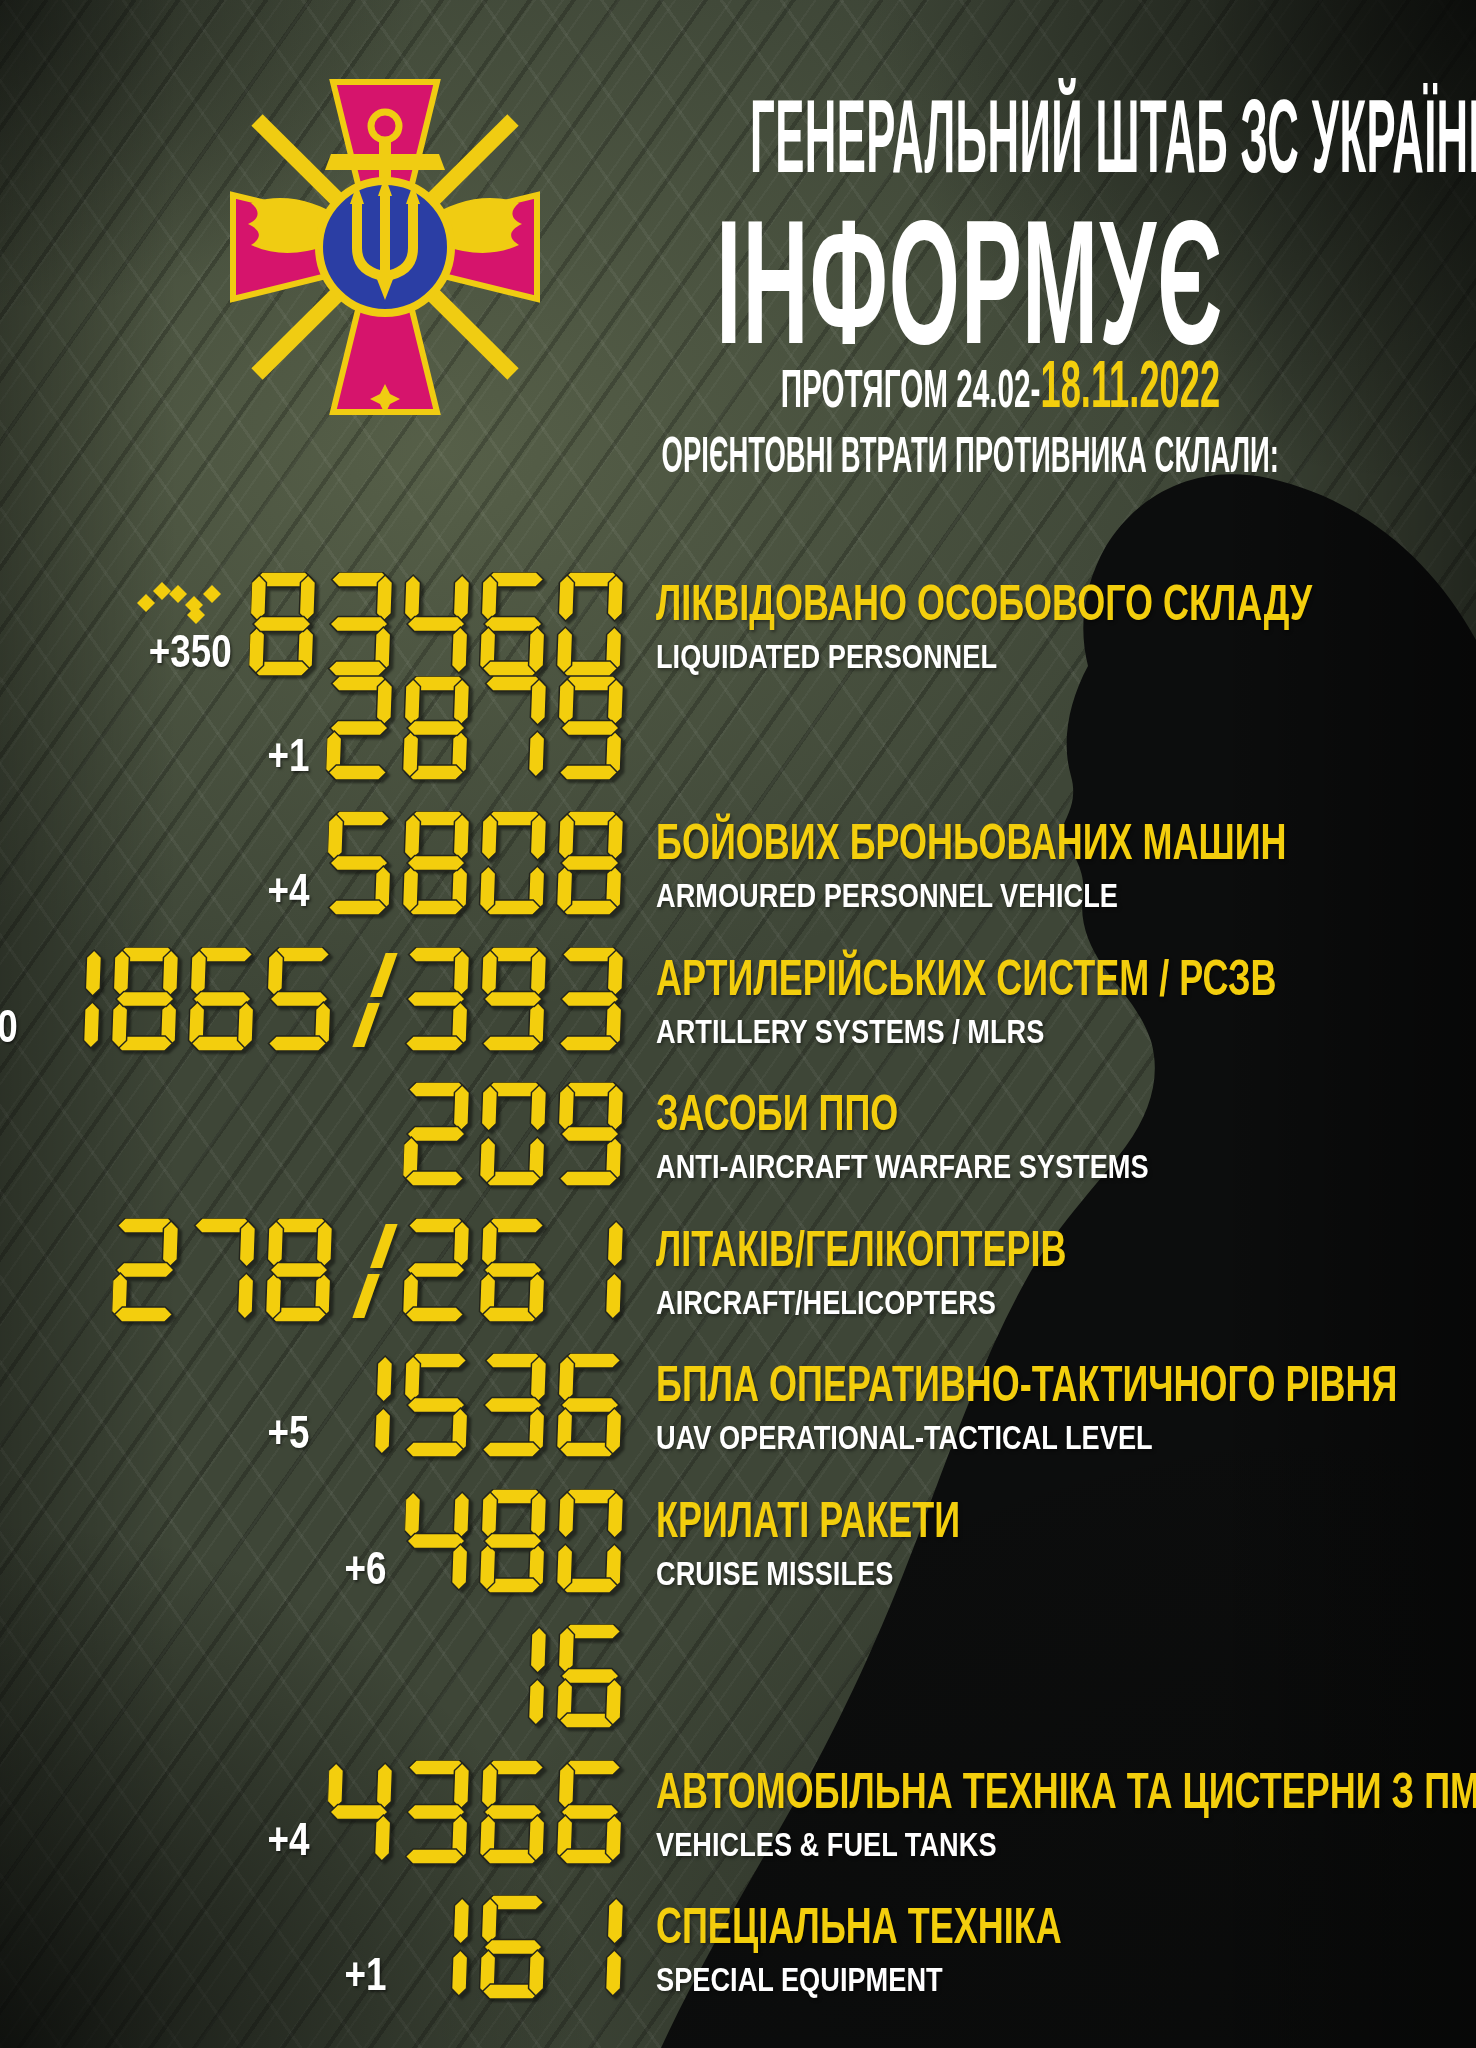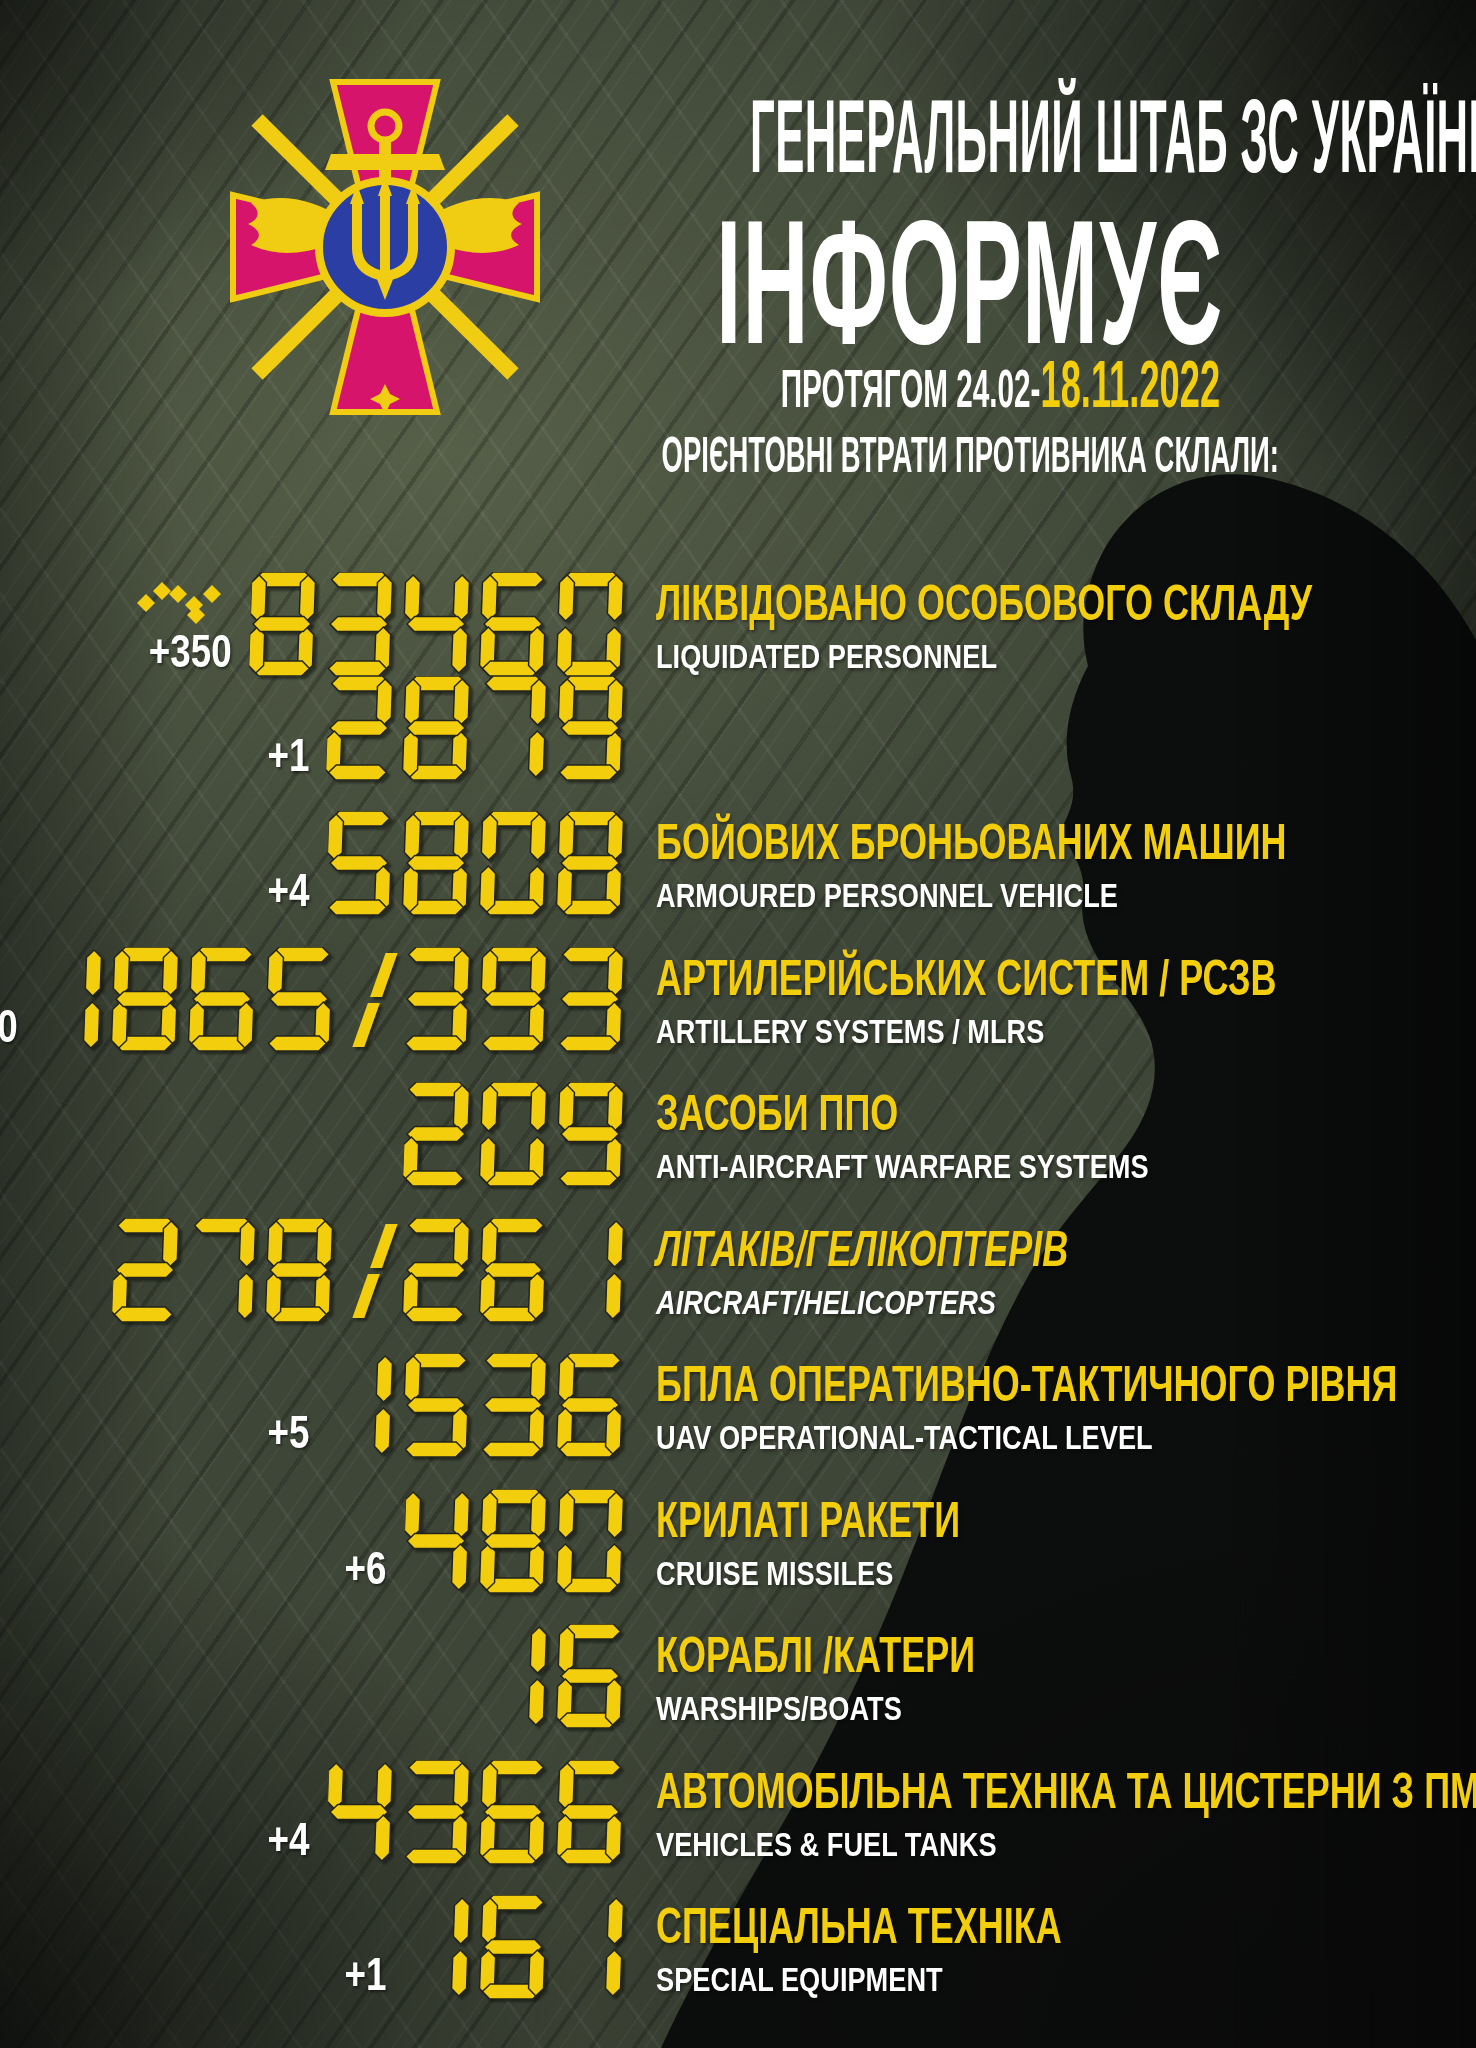--- a/index.html
+++ b/index.html
@@ -350,21 +350,21 @@
               <polygon points="3,96.5 10.5,89 53.5,89 61,96.5 53.5,104 10.5,104" fill="#F3CE0D" stroke="#23251D" stroke-width="1.5"></polygon>
               <polygon points="7.5,3 15,10.5 15,41.5 7.5,49 0,41.5 0,10.5" fill="#F3CE0D" stroke="#23251D" stroke-width="1.5"></polygon>
               <polygon points="3,52 10.5,44.5 53.5,44.5 61,52 53.5,59.5 10.5,59.5" fill="#F3CE0D" stroke="#23251D" stroke-width="1.5"></polygon>
             </g>
           </svg></div>
         <div class="labels">
           <div class="lab-ua">ЗАСОБИ ППО</div>
           <div class="lab-en">ANTI-AIRCRAFT WARFARE SYSTEMS</div>
         </div>
       </div>
-      <div class="row" style="top: 1218px; font-style: italic;">
+      <div class="row" style="top: 1218px;">
         <div class="digits"><svg width="515" height="104" viewBox="0 0 515 104">
             <g transform="translate(0,0)">
               <polygon points="3,7.5 10.5,0 53.5,0 61,7.5 53.5,15 10.5,15" fill="#F3CE0D" stroke="#23251D" stroke-width="1.5"></polygon>
               <polygon points="56.5,3 64,10.5 64,41.5 56.5,49 49,41.5 49,10.5" fill="#F3CE0D" stroke="#23251D" stroke-width="1.5"></polygon>
               <polygon points="3,52 10.5,44.5 53.5,44.5 61,52 53.5,59.5 10.5,59.5" fill="#F3CE0D" stroke="#23251D" stroke-width="1.5"></polygon>
               <polygon points="7.5,55 15,62.5 15,93.5 7.5,101 0,93.5 0,62.5" fill="#F3CE0D" stroke="#23251D" stroke-width="1.5"></polygon>
               <polygon points="3,96.5 10.5,89 53.5,89 61,96.5 53.5,104 10.5,104" fill="#F3CE0D" stroke="#23251D" stroke-width="1.5"></polygon>
             </g>
             <g transform="translate(77,0)">
               <polygon points="3,7.5 10.5,0 53.5,0 61,7.5 53.5,15 10.5,15" fill="#F3CE0D" stroke="#23251D" stroke-width="1.5"></polygon>
@@ -484,24 +484,20 @@
             </g>
             <g transform="translate(77,0)">
               <polygon points="3,7.5 10.5,0 53.5,0 61,7.5 53.5,15 10.5,15" fill="#F3CE0D" stroke="#23251D" stroke-width="1.5"></polygon>
               <polygon points="7.5,3 15,10.5 15,41.5 7.5,49 0,41.5 0,10.5" fill="#F3CE0D" stroke="#23251D" stroke-width="1.5"></polygon>
               <polygon points="3,52 10.5,44.5 53.5,44.5 61,52 53.5,59.5 10.5,59.5" fill="#F3CE0D" stroke="#23251D" stroke-width="1.5"></polygon>
               <polygon points="7.5,55 15,62.5 15,93.5 7.5,101 0,93.5 0,62.5" fill="#F3CE0D" stroke="#23251D" stroke-width="1.5"></polygon>
               <polygon points="3,96.5 10.5,89 53.5,89 61,96.5 53.5,104 10.5,104" fill="#F3CE0D" stroke="#23251D" stroke-width="1.5"></polygon>
               <polygon points="56.5,55 64,62.5 64,93.5 56.5,101 49,93.5 49,62.5" fill="#F3CE0D" stroke="#23251D" stroke-width="1.5"></polygon>
             </g>
           </svg></div>
-        <div class="labels">
-          <div class="lab-ua">КОРАБЛІ /КАТЕРИ</div>
-          <div class="lab-en">WARSHIPS/BOATS</div>
-        </div>
       </div>
       <div class="row" style="top: 1760px;">
         <div class="digits"><svg width="301" height="104" viewBox="0 0 301 104">
             <g transform="translate(0,0)">
               <polygon points="7.5,3 15,10.5 15,41.5 7.5,49 0,41.5 0,10.5" fill="#F3CE0D" stroke="#23251D" stroke-width="1.5"></polygon>
               <polygon points="56.5,3 64,10.5 64,41.5 56.5,49 49,41.5 49,10.5" fill="#F3CE0D" stroke="#23251D" stroke-width="1.5"></polygon>
               <polygon points="3,52 10.5,44.5 53.5,44.5 61,52 53.5,59.5 10.5,59.5" fill="#F3CE0D" stroke="#23251D" stroke-width="1.5"></polygon>
               <polygon points="56.5,55 64,62.5 64,93.5 56.5,101 49,93.5 49,62.5" fill="#F3CE0D" stroke="#23251D" stroke-width="1.5"></polygon>
             </g>
             <g transform="translate(77,0)">

